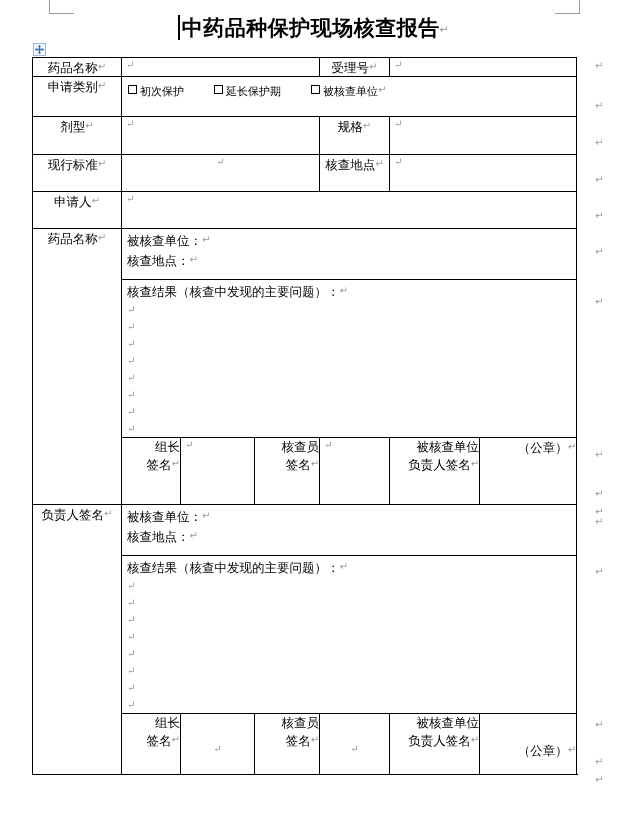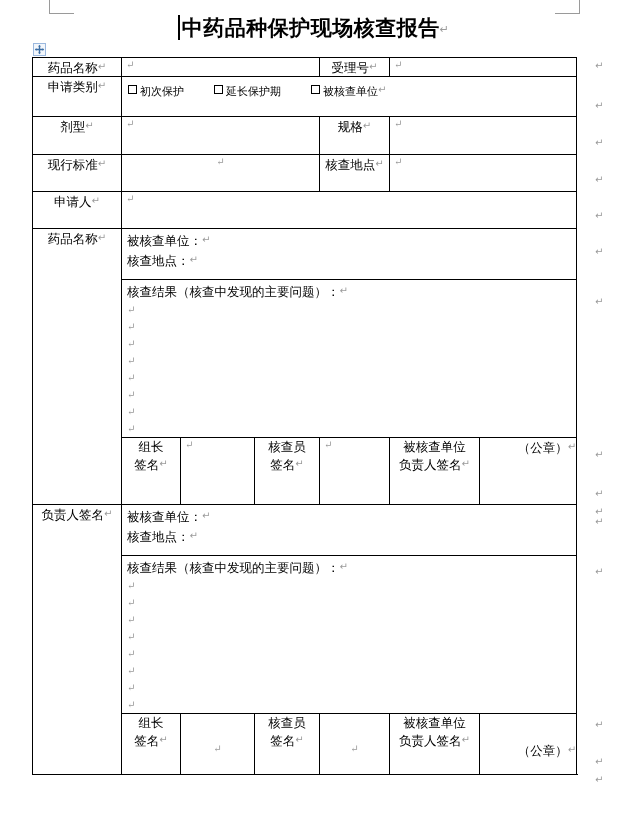--- a/index.html
+++ b/index.html
@@ -86,21 +86,21 @@
     vertical-align:1px;margin-right:3px;
   }
   .chk-gap{display:inline-block;width:22px;}
   .chk-txt{font-family:Liberation Sans, sans-serif;font-size:11px;}
 
   
   .blank-lines{padding:1px 0 0 5px;}
   .blank-lines div{color:#9a9a9a;font-size:10px;line-height:17px;height:17px;}
 
   .sig-lbl{
-    text-align:center;
+    text-align:right;
     font-size:12.5px;
     line-height:16px;
     padding-top:14px;
   }
   .seal{
     text-align:right;
     padding:33px 6px 0 0;
     font-size:12.5px;
     white-space:nowrap;
   }

